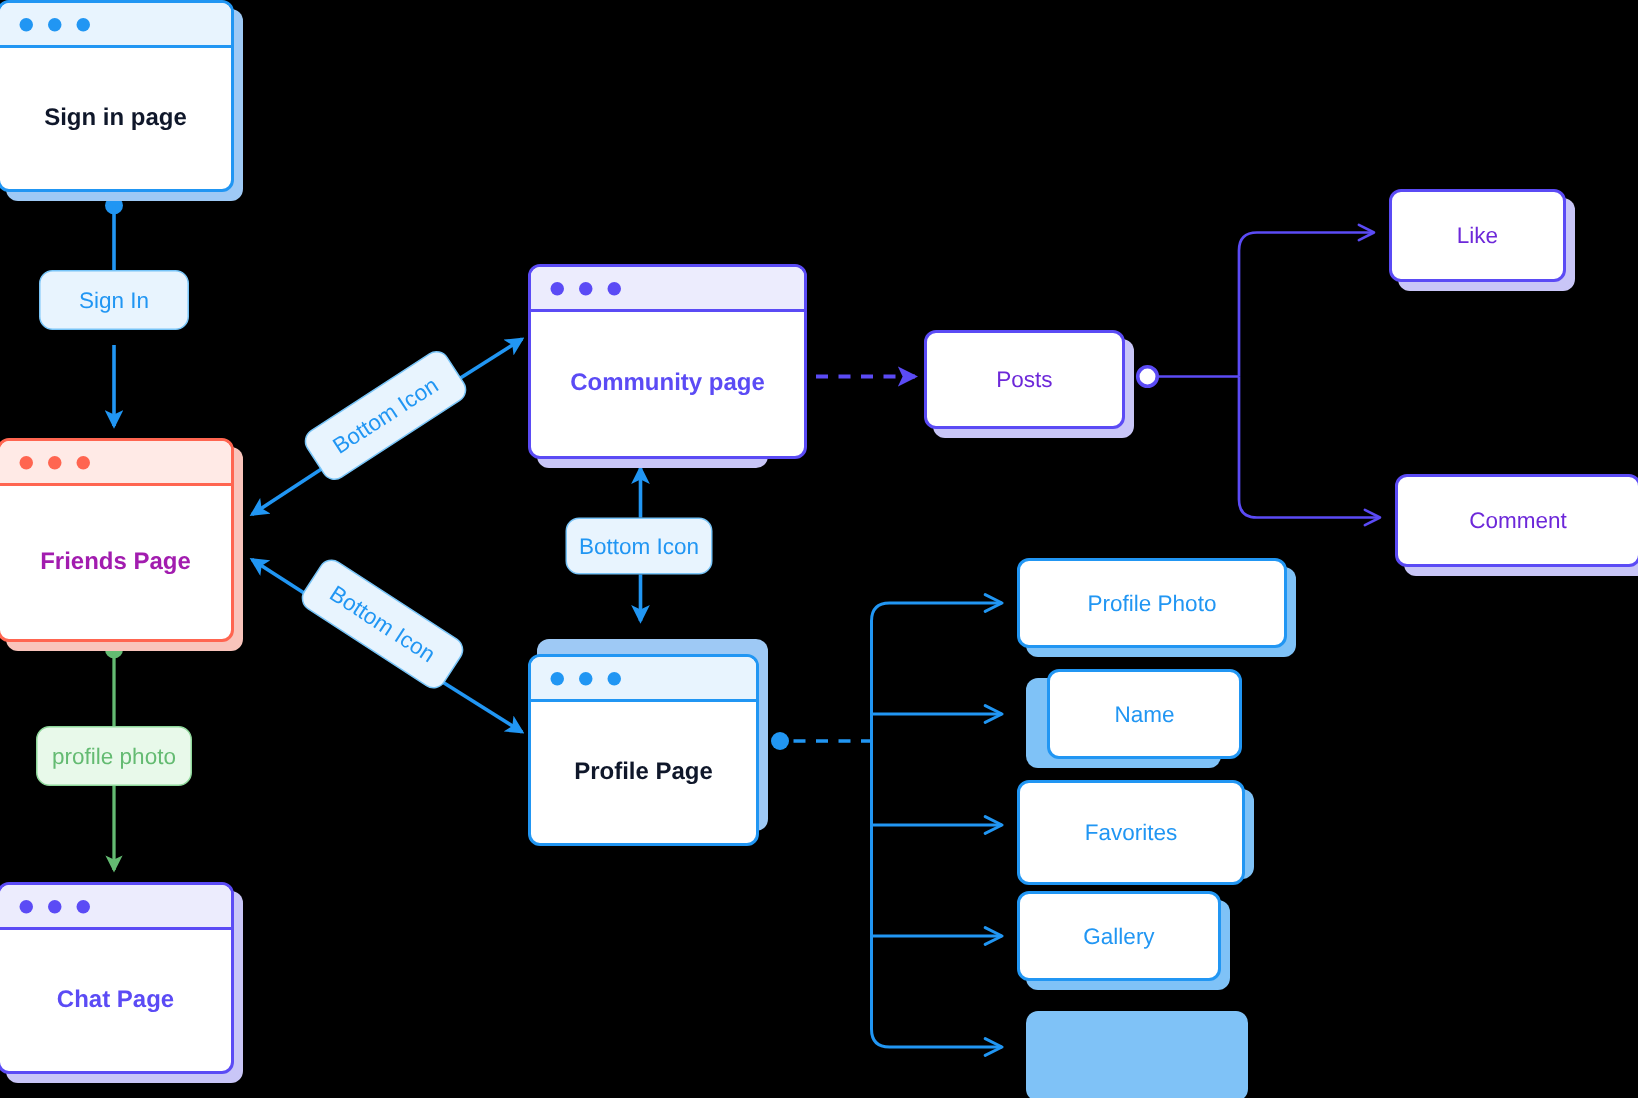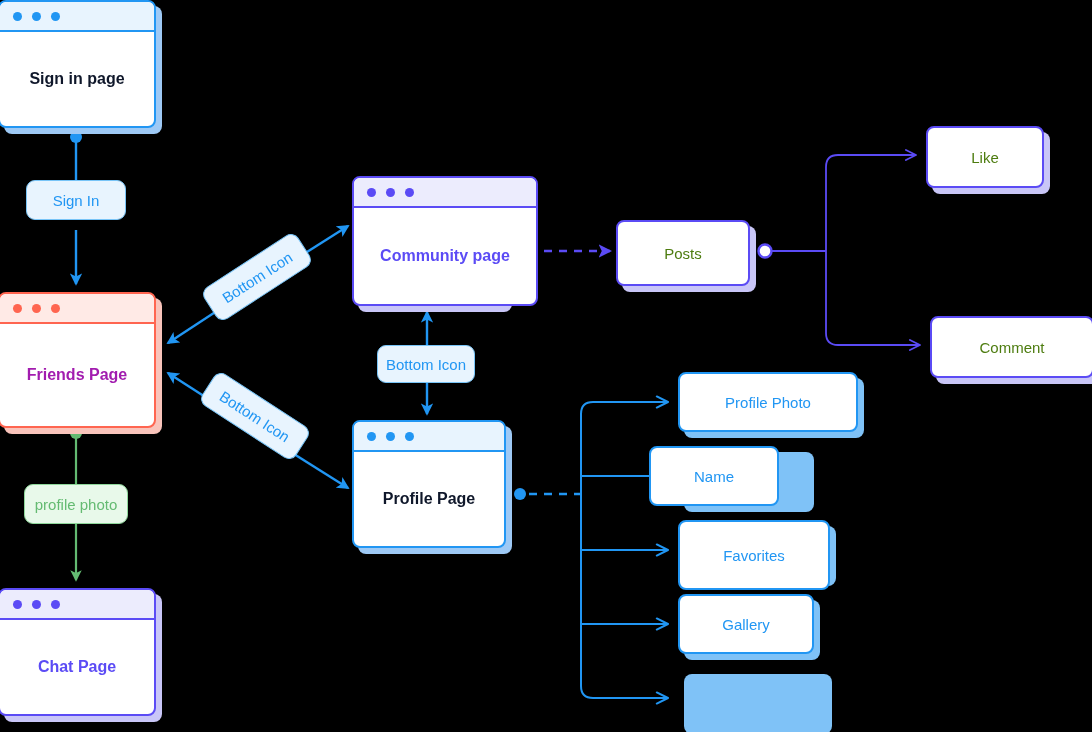--- a/index.html
+++ b/index.html
@@ -102,21 +102,21 @@
     color: #2196f3;
     text-align: center;
   }
   .box-shadow {
     position: absolute;
     border-radius: 8px;
     background: #7fc2f7;
     z-index: 0;
   }
   .box.indigo { border-color: #5b4bf5; }
-  .box.indigo .box-label { color: #4d7c0f; }
+  .box.indigo .box-label { color: #6d28d9; }
   .box-shadow.indigo { background: #c9c6f7; }
 
   
   .tag {
     position: absolute;
     box-sizing: border-box;
     background: #e8f4fe;
     border: 1.5px solid #78c4f7;
     border-radius: 9px;
     display: flex;
@@ -259,21 +259,21 @@
       <span class="dot"></span>
       <span class="dot"></span>
       <span class="dot"></span>
     </div>
     <div class="win-body">
       <span class="win-label">Community page</span>
     </div>
   </div>
 
   <div class="win-shadow" style="left:358px; top:426px; width:154px; height:128px;"></div>
-  <div class="win" style="left:352px; top:420px; width:154px; height:128px; z-index:1;justify-content:space-between;">
+  <div class="win" style="left:352px; top:436px; width:154px; height:128px; z-index:1;justify-content:space-between;">
     <div class="win-bar">
       <span class="dot"></span>
       <span class="dot"></span>
       <span class="dot"></span>
     </div>
     <div class="win-body">
       <span class="win-label">Profile Page</span>
     </div>
   </div>
 
@@ -291,21 +291,21 @@
   <div class="box indigo" style="left:930px; top:316px; width:164px; height:62px;">
     <span class="box-label">Comment</span>
   </div>
 
   <div class="box-shadow" style="left:684px; top:378px; width:180px; height:60px;"></div>
   <div class="box" style="left:678px; top:372px; width:180px; height:60px;">
     <span class="box-label">Profile Photo</span>
   </div>
 
   <div class="box-shadow" style="left:684px; top:452px; width:130px; height:60px;"></div>
-  <div class="box" style="left:649px; top:446px; width:130px; height:60px;">
+  <div class="box" style="left:698px; top:446px; width:130px; height:60px;">
     <span class="box-label">Name</span>
   </div>
 
   <div class="box-shadow" style="left:684px; top:526px; width:152px; height:60px;"></div>
   <div class="box" style="left:678px; top:520px; width:152px; height:70px;">
     <span class="box-label">Favorites</span>
   </div>
 
   <div class="box-shadow" style="left:684px; top:600px; width:136px; height:60px;"></div>
   <div class="box" style="left:678px; top:594px; width:136px; height:60px;">

